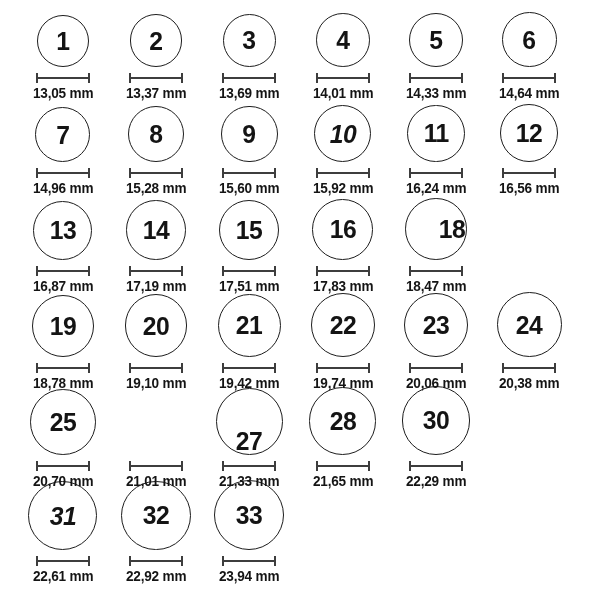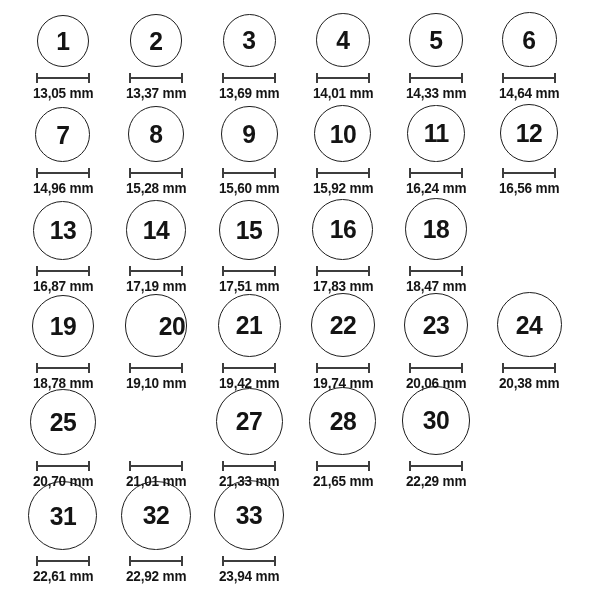--- a/index.html
+++ b/index.html
@@ -144,21 +144,21 @@
       <span class="num">9</span>
     </div>
     <div class="measure">
       <span class="tick left"></span>
       <span class="bar"></span>
       <span class="tick right"></span>
     </div>
     <div class="label">15,60 mm</div>
   </div>
       <div class="cell">
-    <div class="circle" style="width: 57.13px; height: 57.13px;">
+    <div class="circle" style="width: 57.13px; height: 57.13px; font-style: italic;">
       <span class="num">10</span>
     </div>
     <div class="measure">
       <span class="tick left"></span>
       <span class="bar"></span>
       <span class="tick right"></span>
     </div>
     <div class="label">15,92 mm</div>
   </div>
       <div class="cell">
@@ -223,21 +223,21 @@
       <span class="num">16</span>
     </div>
     <div class="measure">
       <span class="tick left"></span>
       <span class="bar"></span>
       <span class="tick right"></span>
     </div>
     <div class="label">17,83 mm</div>
   </div>
       <div class="cell">
-    <div class="circle" style="width: 61.69px; height: 61.69px;">
+    <div class="circle" style="width: 61.69px; height: 61.69px; justify-content: flex-end;">
       <span class="num">18</span>
     </div>
     <div class="measure">
       <span class="tick left"></span>
       <span class="bar"></span>
       <span class="tick right"></span>
     </div>
     <div class="label">18,47 mm</div>
   </div>
     </div>
@@ -247,21 +247,21 @@
       <span class="num">19</span>
     </div>
     <div class="measure">
       <span class="tick left"></span>
       <span class="bar"></span>
       <span class="tick right"></span>
     </div>
     <div class="label">18,78 mm</div>
   </div>
       <div class="cell">
-    <div class="circle" style="width: 62.83px; height: 62.83px; justify-content: flex-end;">
+    <div class="circle" style="width: 62.83px; height: 62.83px;">
       <span class="num">20</span>
     </div>
     <div class="measure">
       <span class="tick left"></span>
       <span class="bar"></span>
       <span class="tick right"></span>
     </div>
     <div class="label">19,10 mm</div>
   </div>
       <div class="cell">
@@ -323,21 +323,21 @@
   </div>
       <div class="cell">
     <div class="measure">
       <span class="tick left"></span>
       <span class="bar"></span>
       <span class="tick right"></span>
     </div>
     <div class="label">21,01 mm</div>
   </div>
       <div class="cell">
-    <div class="circle" style="width: 66.82px; height: 66.82px;">
+    <div class="circle" style="width: 66.82px; height: 66.82px; align-items: flex-end;">
       <span class="num">27</span>
     </div>
     <div class="measure">
       <span class="tick left"></span>
       <span class="bar"></span>
       <span class="tick right"></span>
     </div>
     <div class="label">21,33 mm</div>
   </div>
       <div class="cell">
@@ -358,21 +358,21 @@
     <div class="measure">
       <span class="tick left"></span>
       <span class="bar"></span>
       <span class="tick right"></span>
     </div>
     <div class="label">22,29 mm</div>
   </div>
     </div>
     <div class="row">
       <div class="cell">
-    <div class="circle" style="width: 69.1px; height: 69.1px;">
+    <div class="circle" style="width: 69.1px; height: 69.1px; font-style: italic;">
       <span class="num">31</span>
     </div>
     <div class="measure">
       <span class="tick left"></span>
       <span class="bar"></span>
       <span class="tick right"></span>
     </div>
     <div class="label">22,61 mm</div>
   </div>
       <div class="cell">

